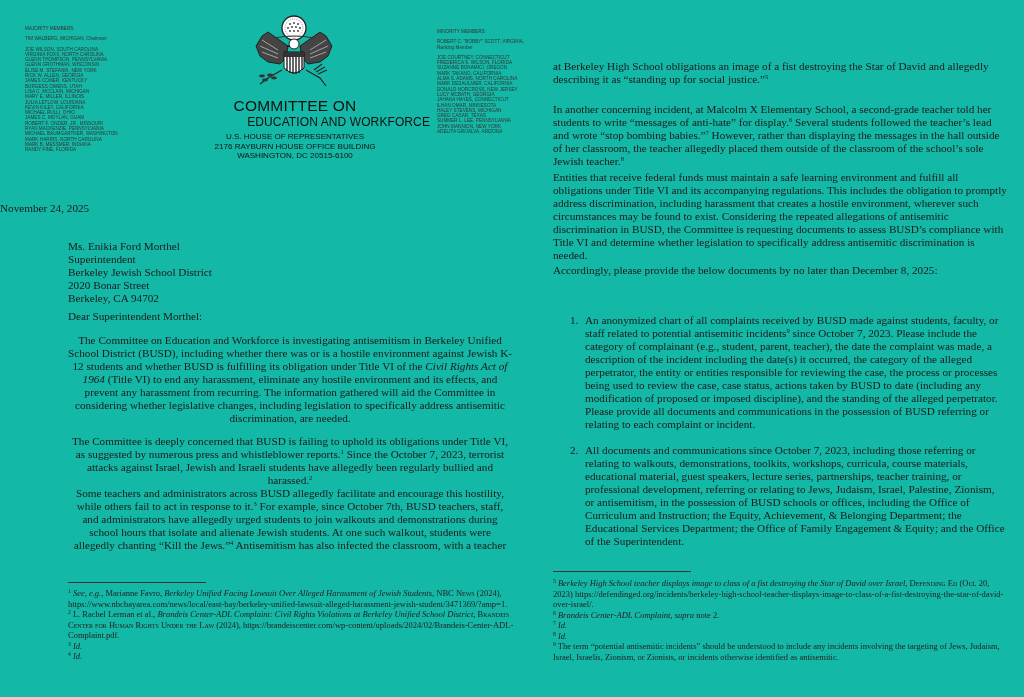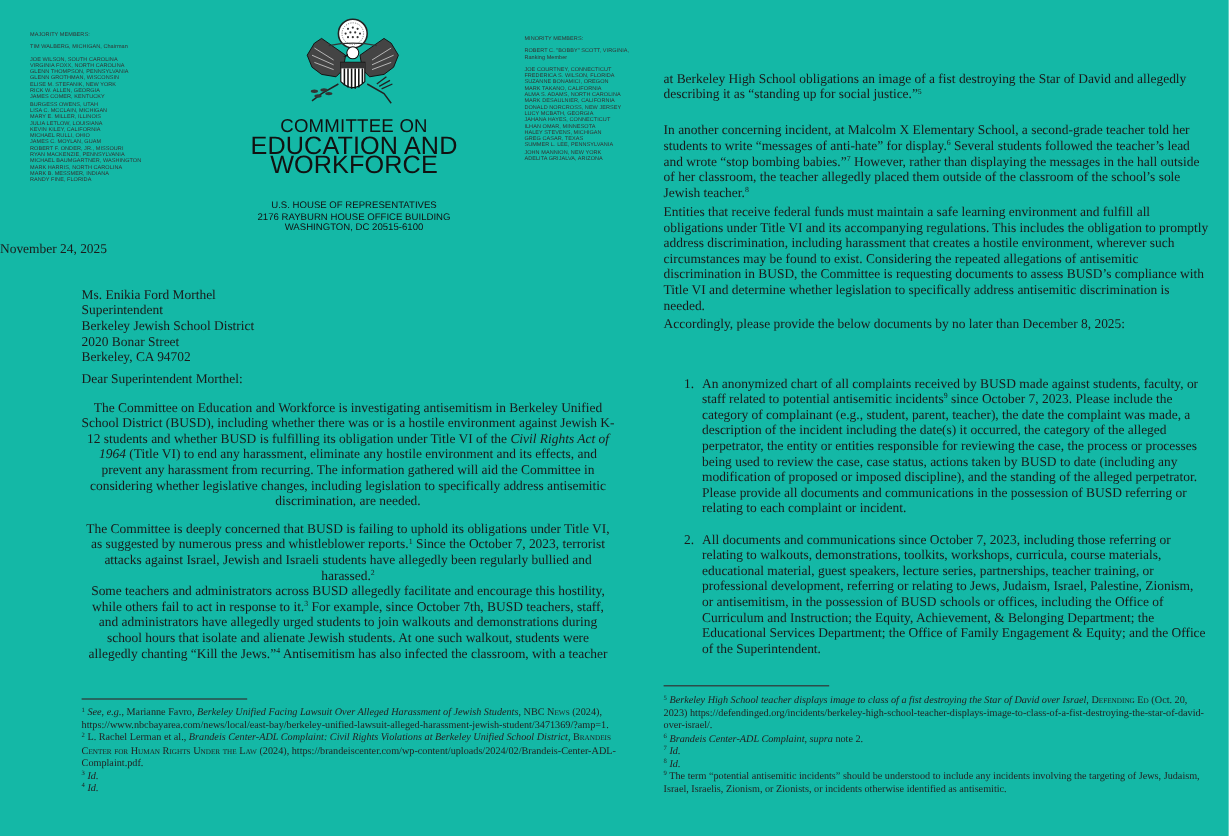--- a/index.html
+++ b/index.html
@@ -14,22 +14,22 @@
   .members { position: absolute; font-family: "Liberation Sans", sans-serif; font-size: 4.6px; line-height: 5.3px; color: #333; letter-spacing: 0.05px; }
   .members .hdr { margin-bottom: 5px; }
   .members .lead { margin-bottom: 5px; }
   .members .names div { white-space: nowrap; }
   #majority { left: 25px; top: 26px; }
   #minority { left: 437px; top: 29px; }
 
   .seal { position: absolute; left: 248px; top: 12px; width: 92px; height: 80px; }
   .committee-title { position: absolute; left: 160px; width: 270px; top: 98px; text-align: center; font-family: "Liberation Sans", sans-serif; color: #111; }
   .committee-title .t1 { font-size: 15.5px; line-height: 16px; letter-spacing: 0.2px; }
-  .committee-title .t2 { font-size: 21px; line-height: 16px; letter-spacing: 0.1px; }
-  .committee-title .t3 { font-size: 8px; line-height: 9.6px; margin-top: 20px; }
+  .committee-title .t2 { font-size: 12px; line-height: 16px; letter-spacing: 0.1px; text-align: right; }
+  .committee-title .t3 { font-size: 8px; line-height: 9.6px; margin-top: 2px; }
   .committee-title .t4, .committee-title .t5 { font-size: 8px; line-height: 9.6px; }
 
   .date { position: absolute; left: 0; width: 530px; top: 202px; text-align: left; font-size: 11.2px; }
 
   .body-text { font-size: 11.2px; line-height: 13px; color: #1a1a1a; }
   .addr { position: absolute; left: 68px; top: 240px; }
   .salute { position: absolute; left: 68px; top: 310px; }
   .para { position: absolute; left: 68px; width: 444px; text-align: center; }
   #p1 { top: 334px; }
   #p2 { top: 435px; }

